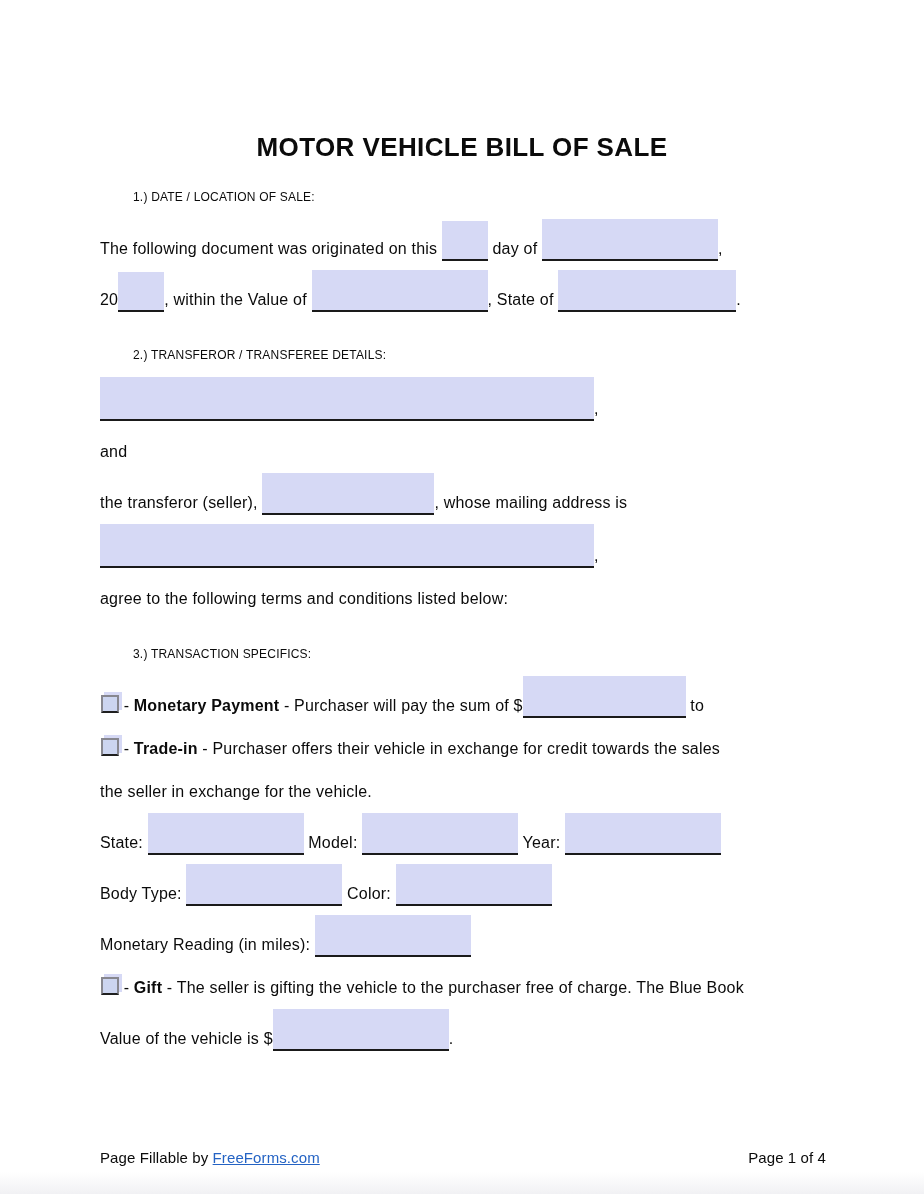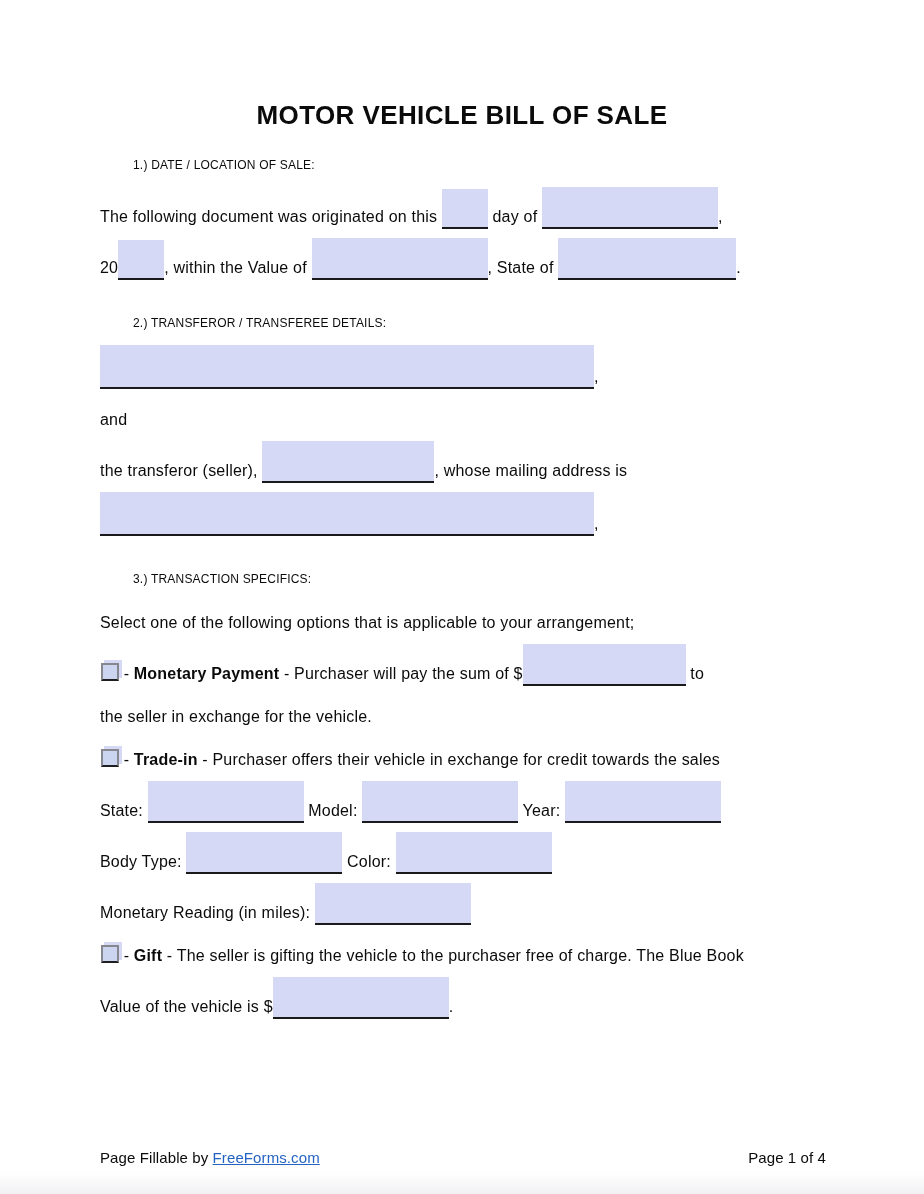--- a/index.html
+++ b/index.html
@@ -2,21 +2,21 @@
 <html><head>
 <meta charset="utf-8">
 <style>
   html,body{margin:0;padding:0;}
   body{
     width:924px;height:1194px;position:relative;overflow:hidden;
     background:#ffffff;color:#0b0b0b;
     font-family:"Liberation Sans", sans-serif;
     font-size:16px;letter-spacing:0.2px;
   }
-  .page{padding:0 100px;}
+  .page{padding:0 100px;margin-top:32px;}
   .doc-title{
     margin:0 0 8px 0;padding-top:100px;
     text-align:center;font-size:26px;font-weight:700;letter-spacing:0.4px;
   }
   .sec-heading{
     font-weight:400;font-size:12px;
     padding-left:33px;line-height:43px;margin-top:13px;white-space:nowrap;
   }
   .line{line-height:43px;white-space:nowrap;}
   .field{
@@ -55,28 +55,28 @@
 
   <div class="sec-heading">1.) DATE / LOCATION OF SALE:</div>
   <div class="line"><span>The following document was originated on this </span><span class="field short" style="width:46px"></span><span> day of </span><span class="field" style="width:176px"></span><span>,</span></div>
   <div class="line"><span>20</span><span class="field short" style="width:46px"></span><span>, within the Value of </span><span class="field" style="width:176px"></span><span>, State of </span><span class="field" style="width:178px"></span><span>.</span></div>
 
   <div class="sec-heading">2.) TRANSFEROR / TRANSFEREE DETAILS:</div>
   <div class="line"><span class="field tall" style="width:494px"></span><span>,</span></div>
   <div class="line"><span>and</span></div>
   <div class="line"><span>the transferor (seller), </span><span class="field" style="width:172px"></span><span>, whose mailing address is</span></div>
   <div class="line"><span class="field tall" style="width:494px"></span><span>,</span></div>
+  <div class="line"><span>agree to the following terms and conditions listed below:</span></div>
 
   <div class="sec-heading">3.) TRANSACTION SPECIFICS:</div>
-  <div class="line"><span>Select one of the following options that is applicable to your arrangement;</span></div>
 
   <div class="line"><span class="checkbox"></span><span> - </span><b>Monetary Payment</b><span> - Purchaser will pay the sum of $</span><span class="field" style="width:163px"></span><span> to</span></div>
+  <div class="line"><span class="checkbox"></span><span> - </span><b>Trade-in</b><span> - Purchaser offers their vehicle in exchange for credit towards the sales</span></div>
+
   <div class="line"><span>the seller in exchange for the vehicle.</span></div>
-
-  <div class="line"><span class="checkbox"></span><span> - </span><b>Trade-in</b><span> - Purchaser offers their vehicle in exchange for credit towards the sales</span></div>
 
   <div class="line"><span>State: </span><span class="field" style="width:156px"></span><span> Model: </span><span class="field" style="width:156px"></span><span> Year: </span><span class="field" style="width:156px"></span></div>
   <div class="line"><span>Body Type: </span><span class="field" style="width:156px"></span><span> Color: </span><span class="field" style="width:156px"></span></div>
   <div class="line"><span>Monetary Reading (in miles): </span><span class="field" style="width:156px"></span></div>
 
   <div class="line"><span class="checkbox"></span><span> - </span><b>Gift</b><span> - The seller is gifting the vehicle to the purchaser free of charge. The Blue Book</span></div>
   <div class="line"><span>Value of the vehicle is $</span><span class="field" style="width:176px"></span><span>.</span></div>
 
 </div>
 

